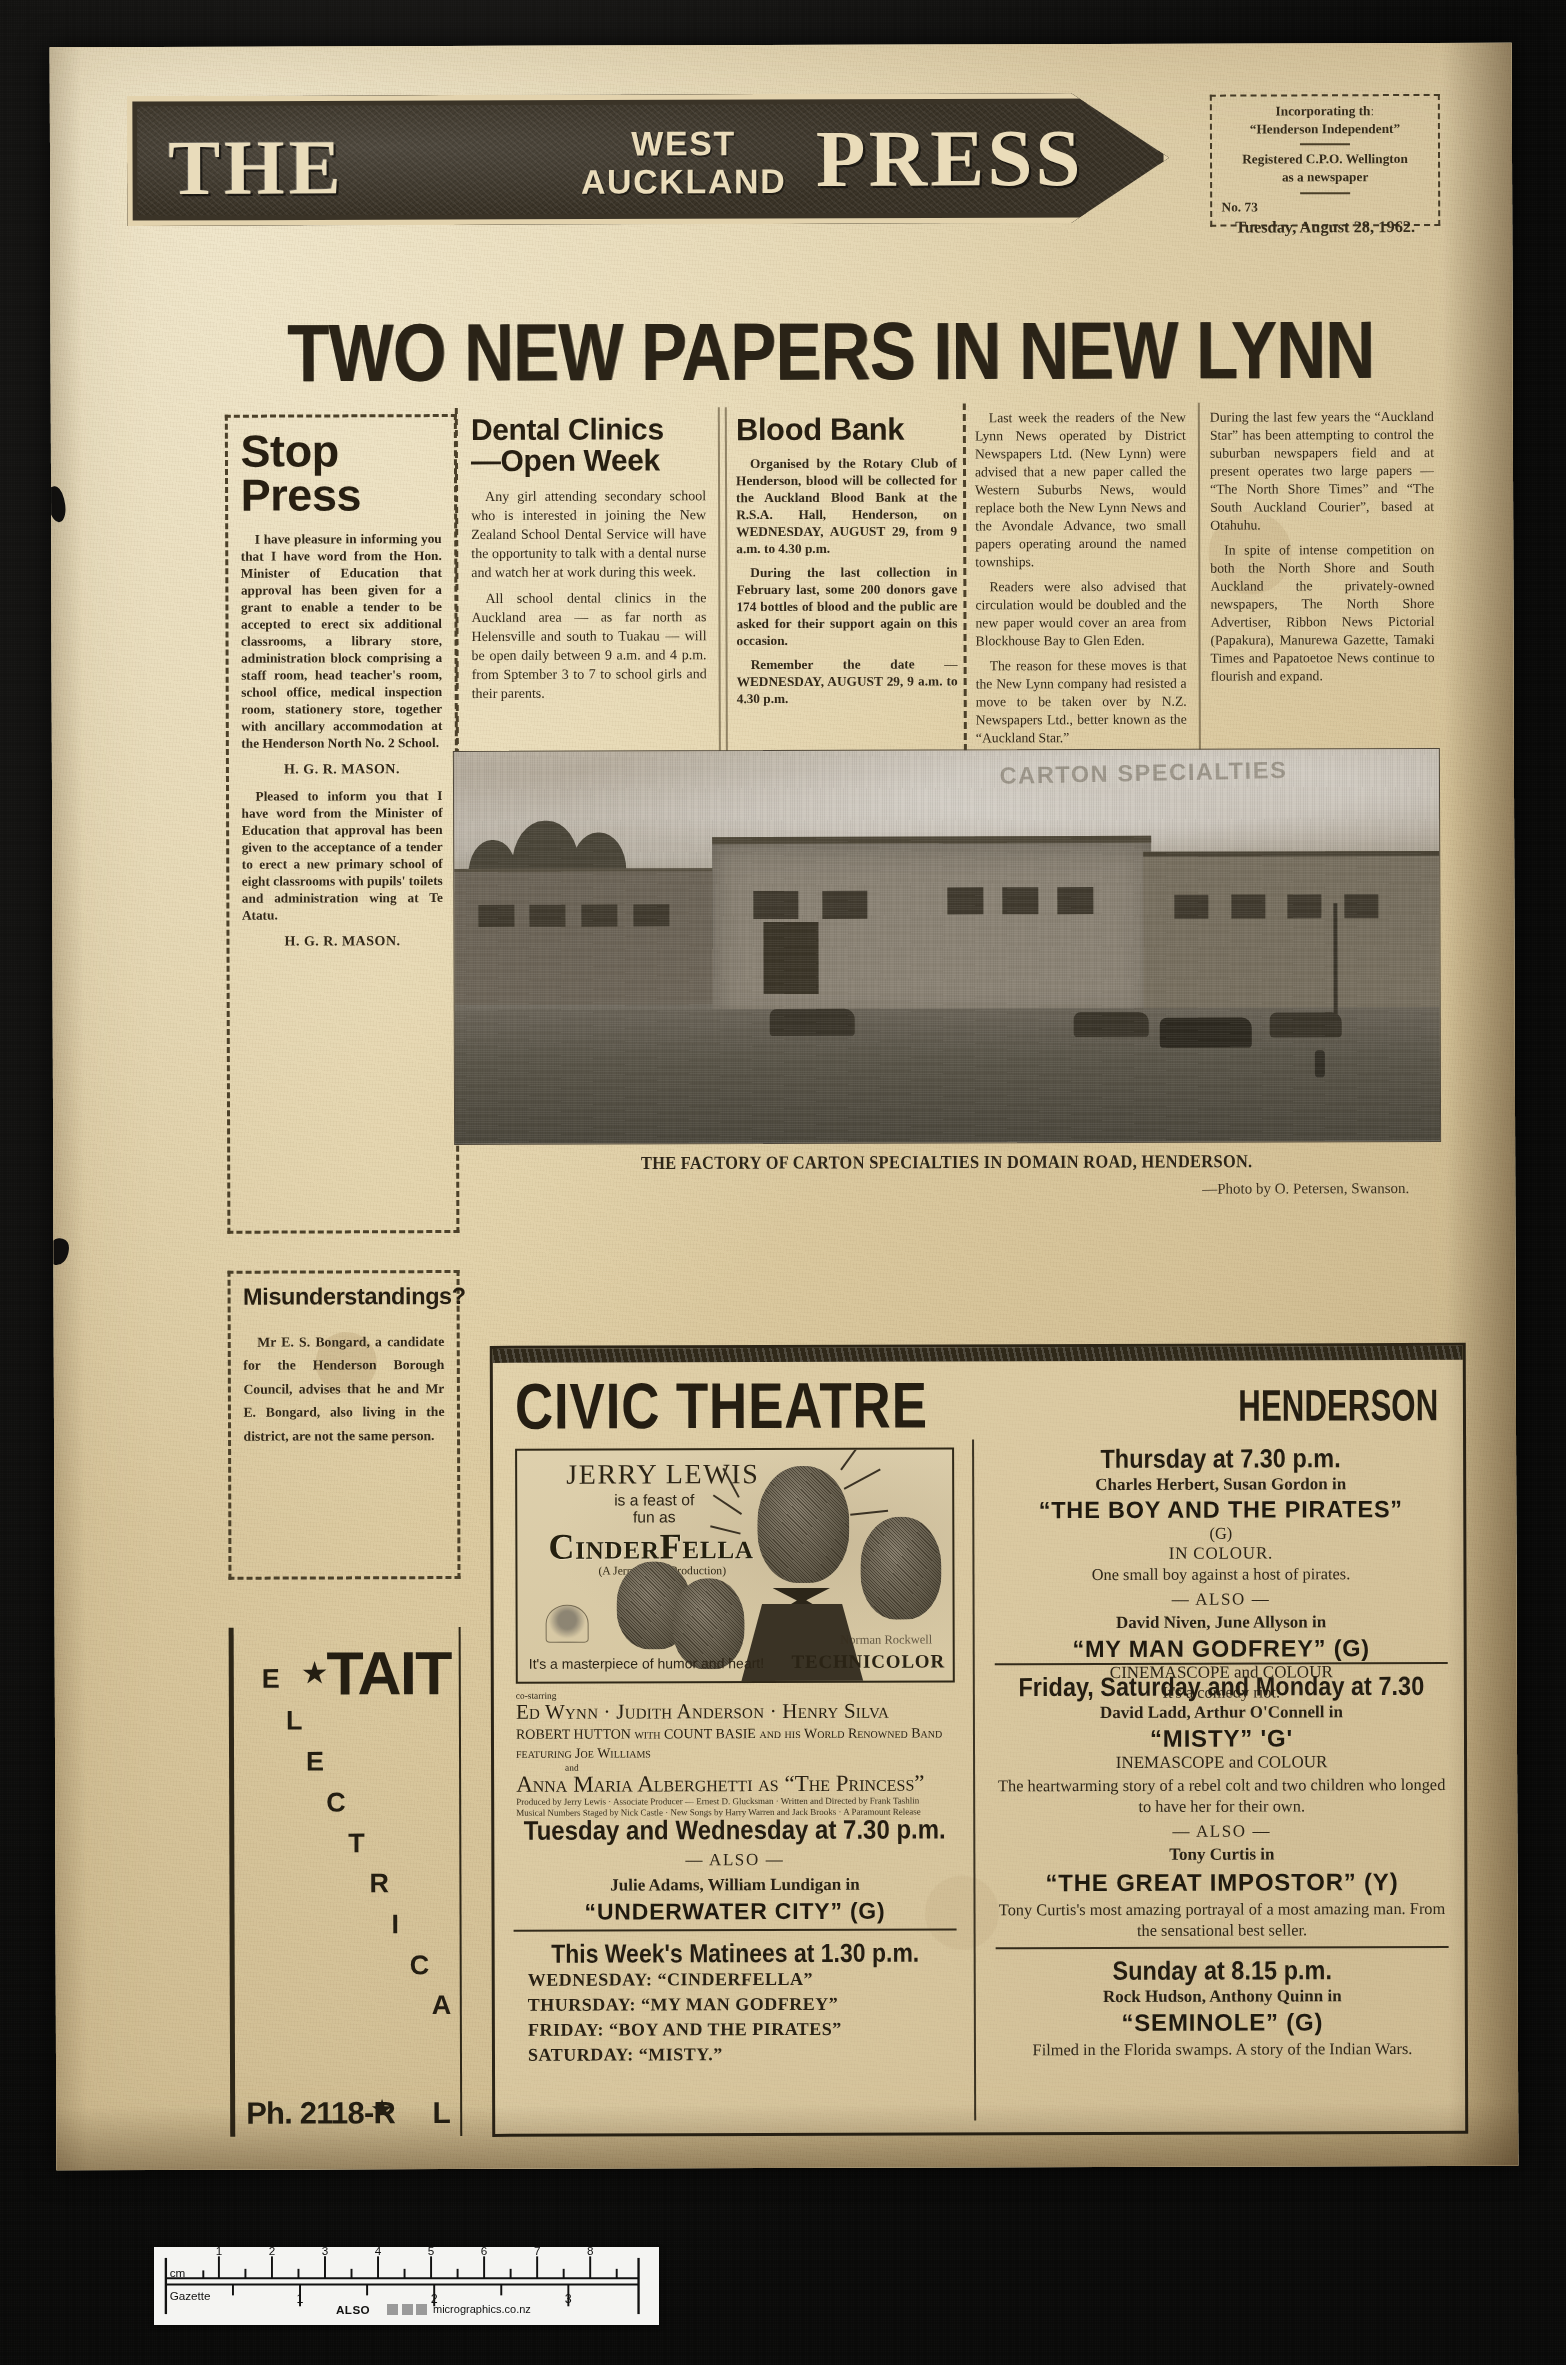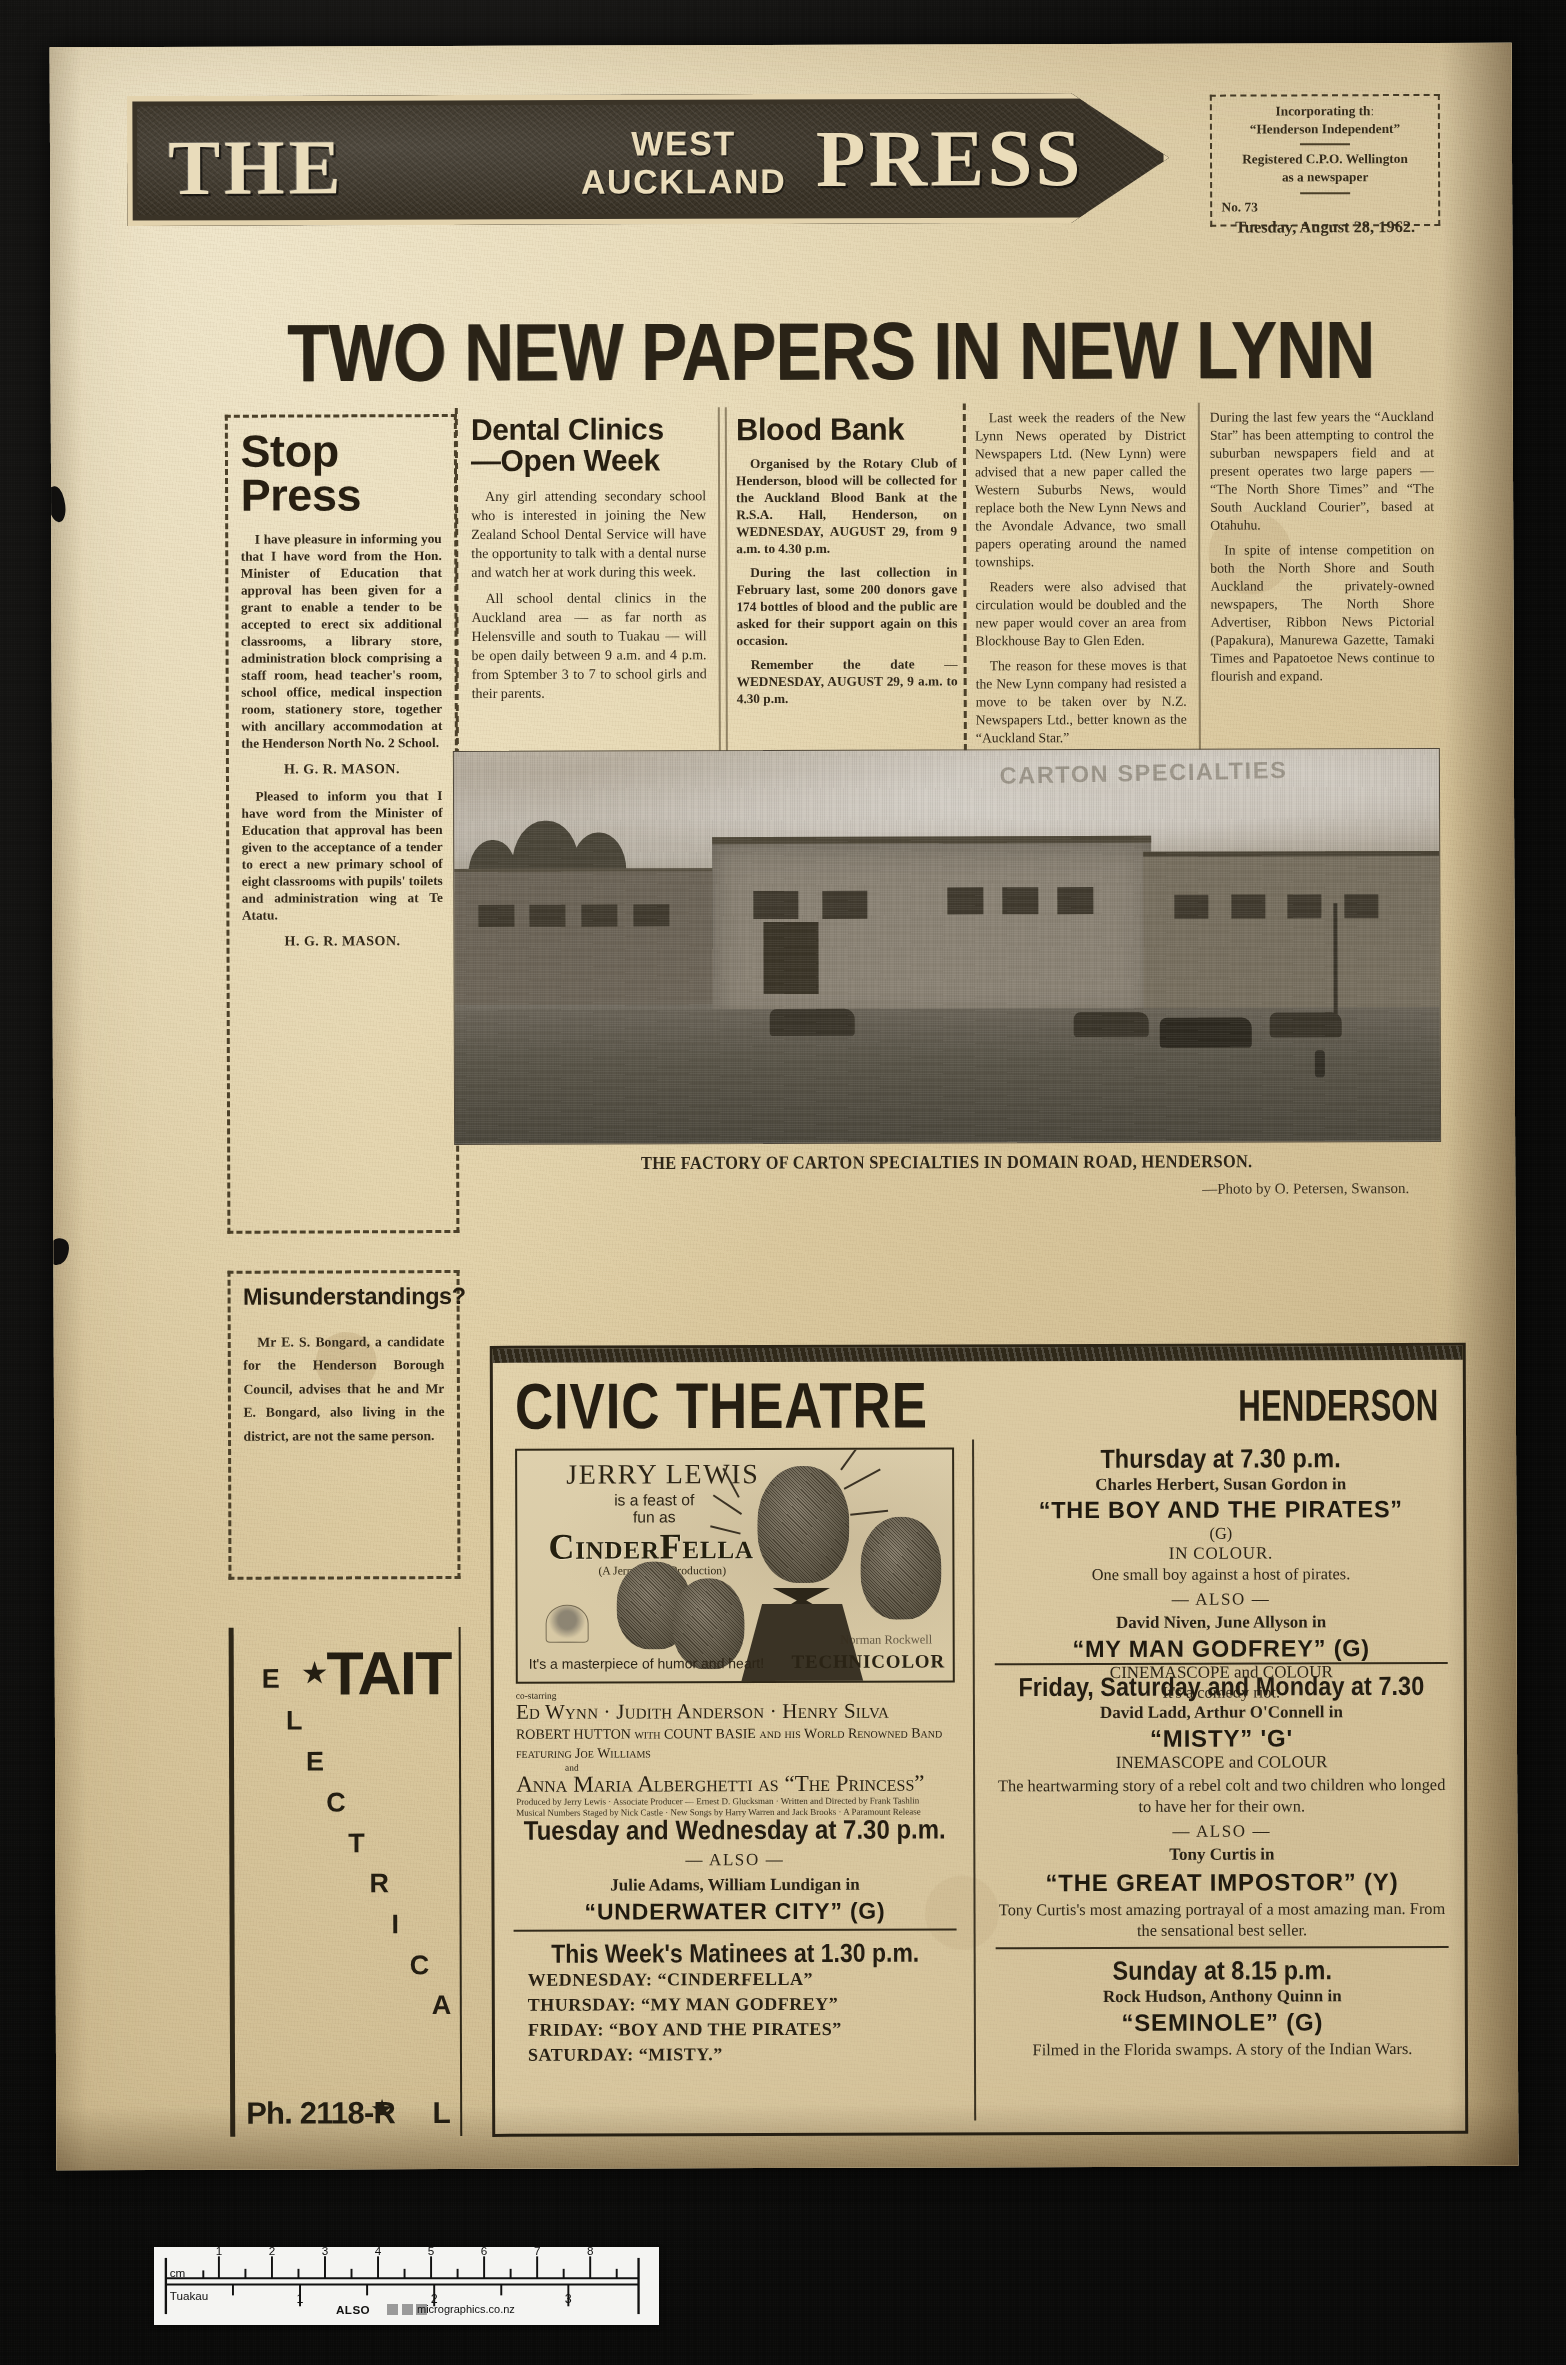--- a/index.html
+++ b/index.html
@@ -612,20 +612,20 @@
       <text x="490" y="10">7</text>
         <text x="558" y="10">8</text>
     </g>
     <g font-family="Liberation Sans, sans-serif" font-size="16" fill="#111" text-anchor="middle">
       <text x="186" y="72">1</text>
         <text x="358" y="72">2</text>
         <text x="530" y="72">3</text>
     </g>
   </svg>
   <div id="scale-cm-label">cm</div>
-  <div id="scale-in-label">Tuakau</div>
+  <div id="scale-in-label">Gazette</div>
   <div id="scale-brand">ALSO</div>
   <div class="brand-sq" style="left:233px"></div>
   <div class="brand-sq" style="left:248px"></div>
   <div class="brand-sq" style="left:262px"></div>
-  <div id="scale-url" style="left:263px">micrographics.co.nz</div>
+  <div id="scale-url" style="left:279px">micrographics.co.nz</div>
 </div>
 
 
 </body></html>

